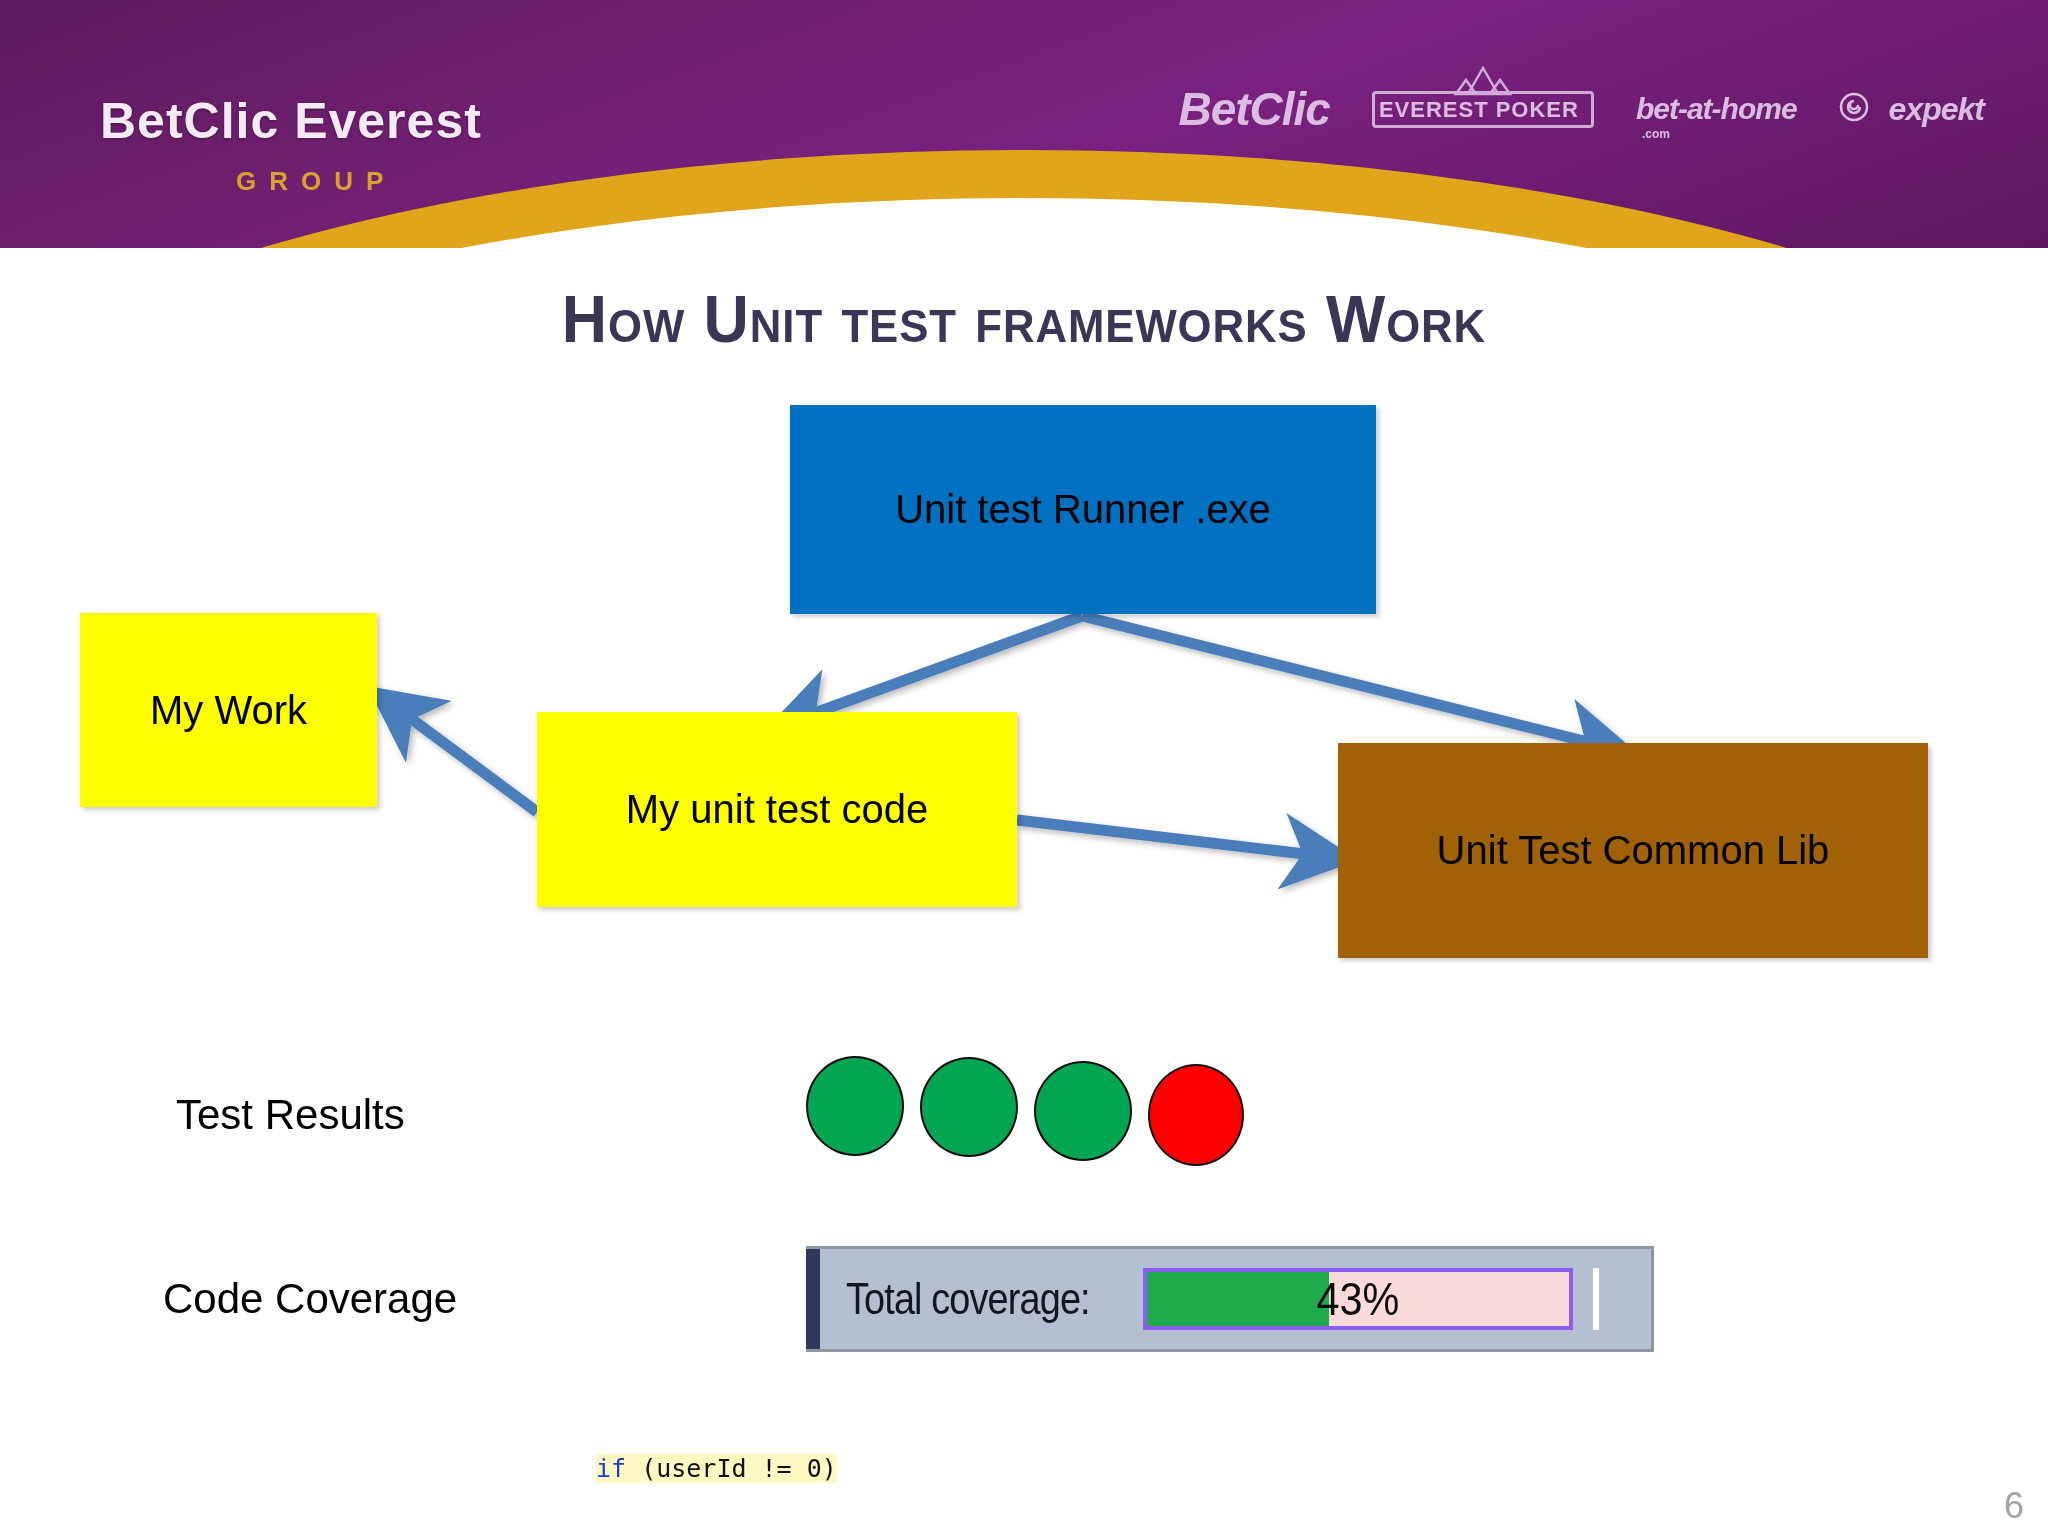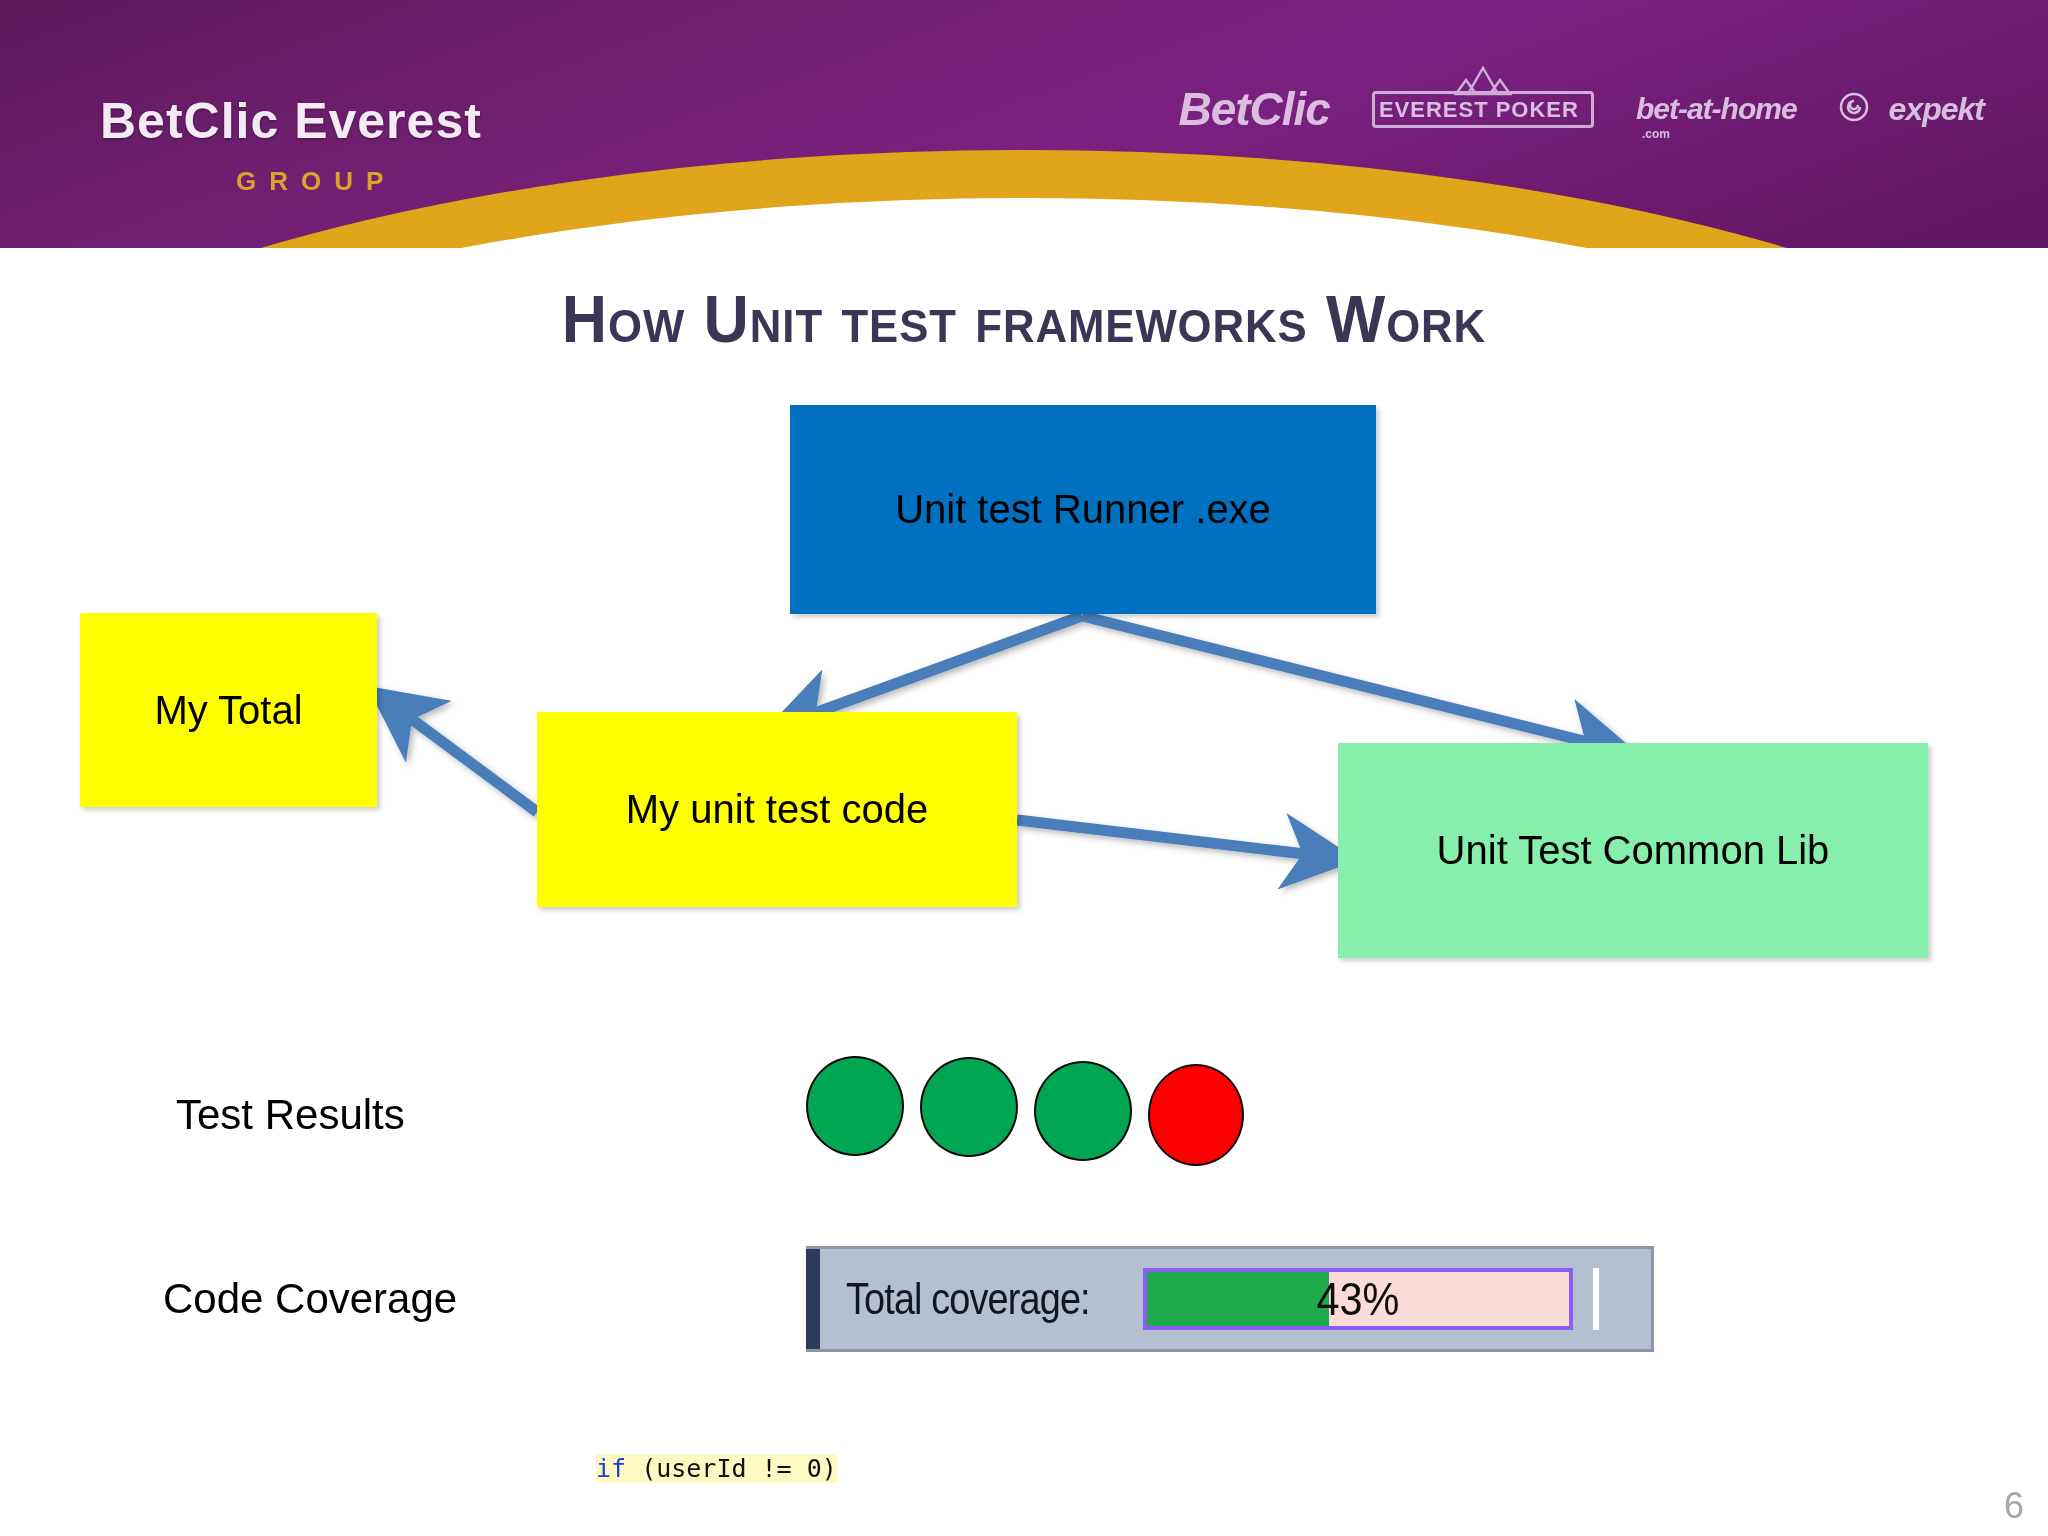--- a/index.html
+++ b/index.html
@@ -353,28 +353,28 @@
 
       <path d="M1017,820 L1330,857"></path>
     </g>
   </svg>
 
   <div id="node-runner" class="node node-blue" style="background: rgb(0, 112, 192);">
     <span>Unit test Runner .exe</span>
   </div>
 
   <div id="node-mycode" class="node node-yellow" style="background: rgb(255, 255, 0);">
-    <span>My Total</span>
+    <span>My Work</span>
   </div>
 
   <div id="node-myunit" class="node node-yellow" style="background: rgb(255, 255, 0);">
     <span>My unit test code</span>
   </div>
 
-  <div id="node-common" class="node node-blue" style="background: #86efac;">
+  <div id="node-common" class="node node-blue" style="background: #a16207;">
     <span>Unit Test Common Lib</span>
   </div>
 
   <div id="label-test-results" class="row-label">Test Results</div>
   <div class="dots">
     <div class="dot dot-1" style="background: rgb(0, 166, 81);"></div>
     <div class="dot dot-2" style="background: rgb(0, 166, 81);"></div>
     <div class="dot dot-3" style="background: rgb(0, 166, 81);"></div>
     <div class="dot dot-4" style="background: rgb(255, 0, 0);"></div>
   </div>

